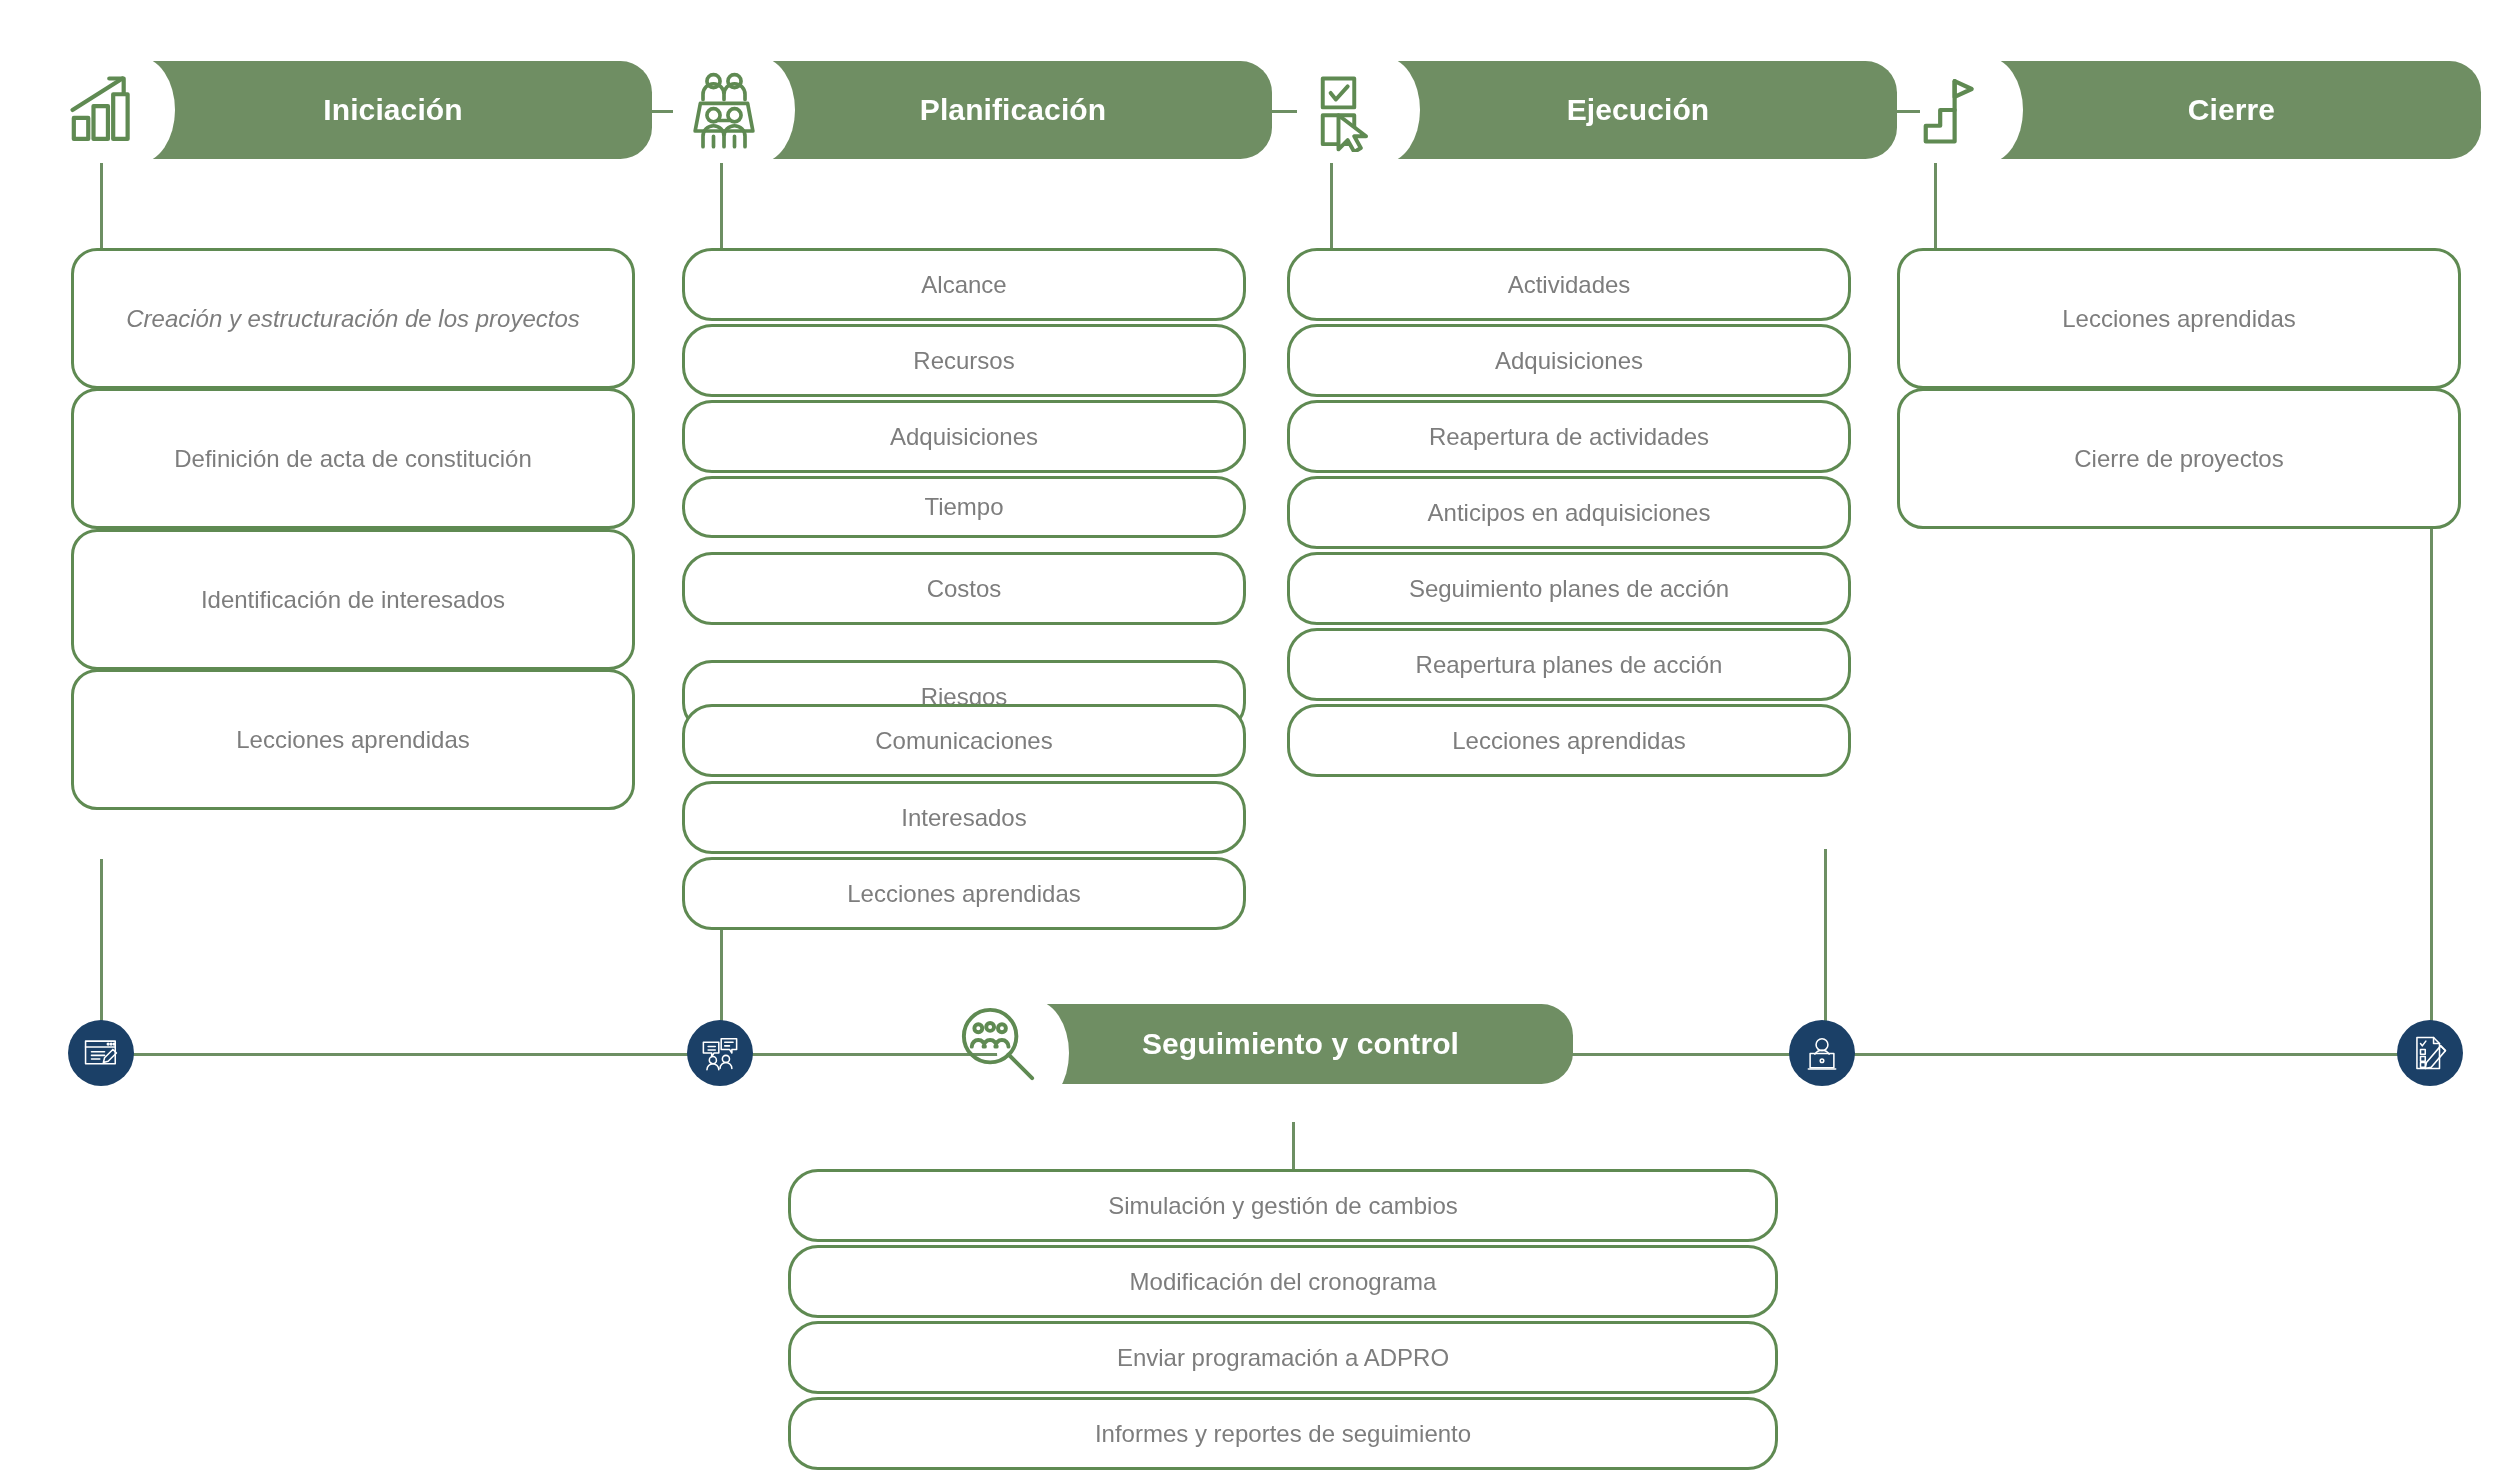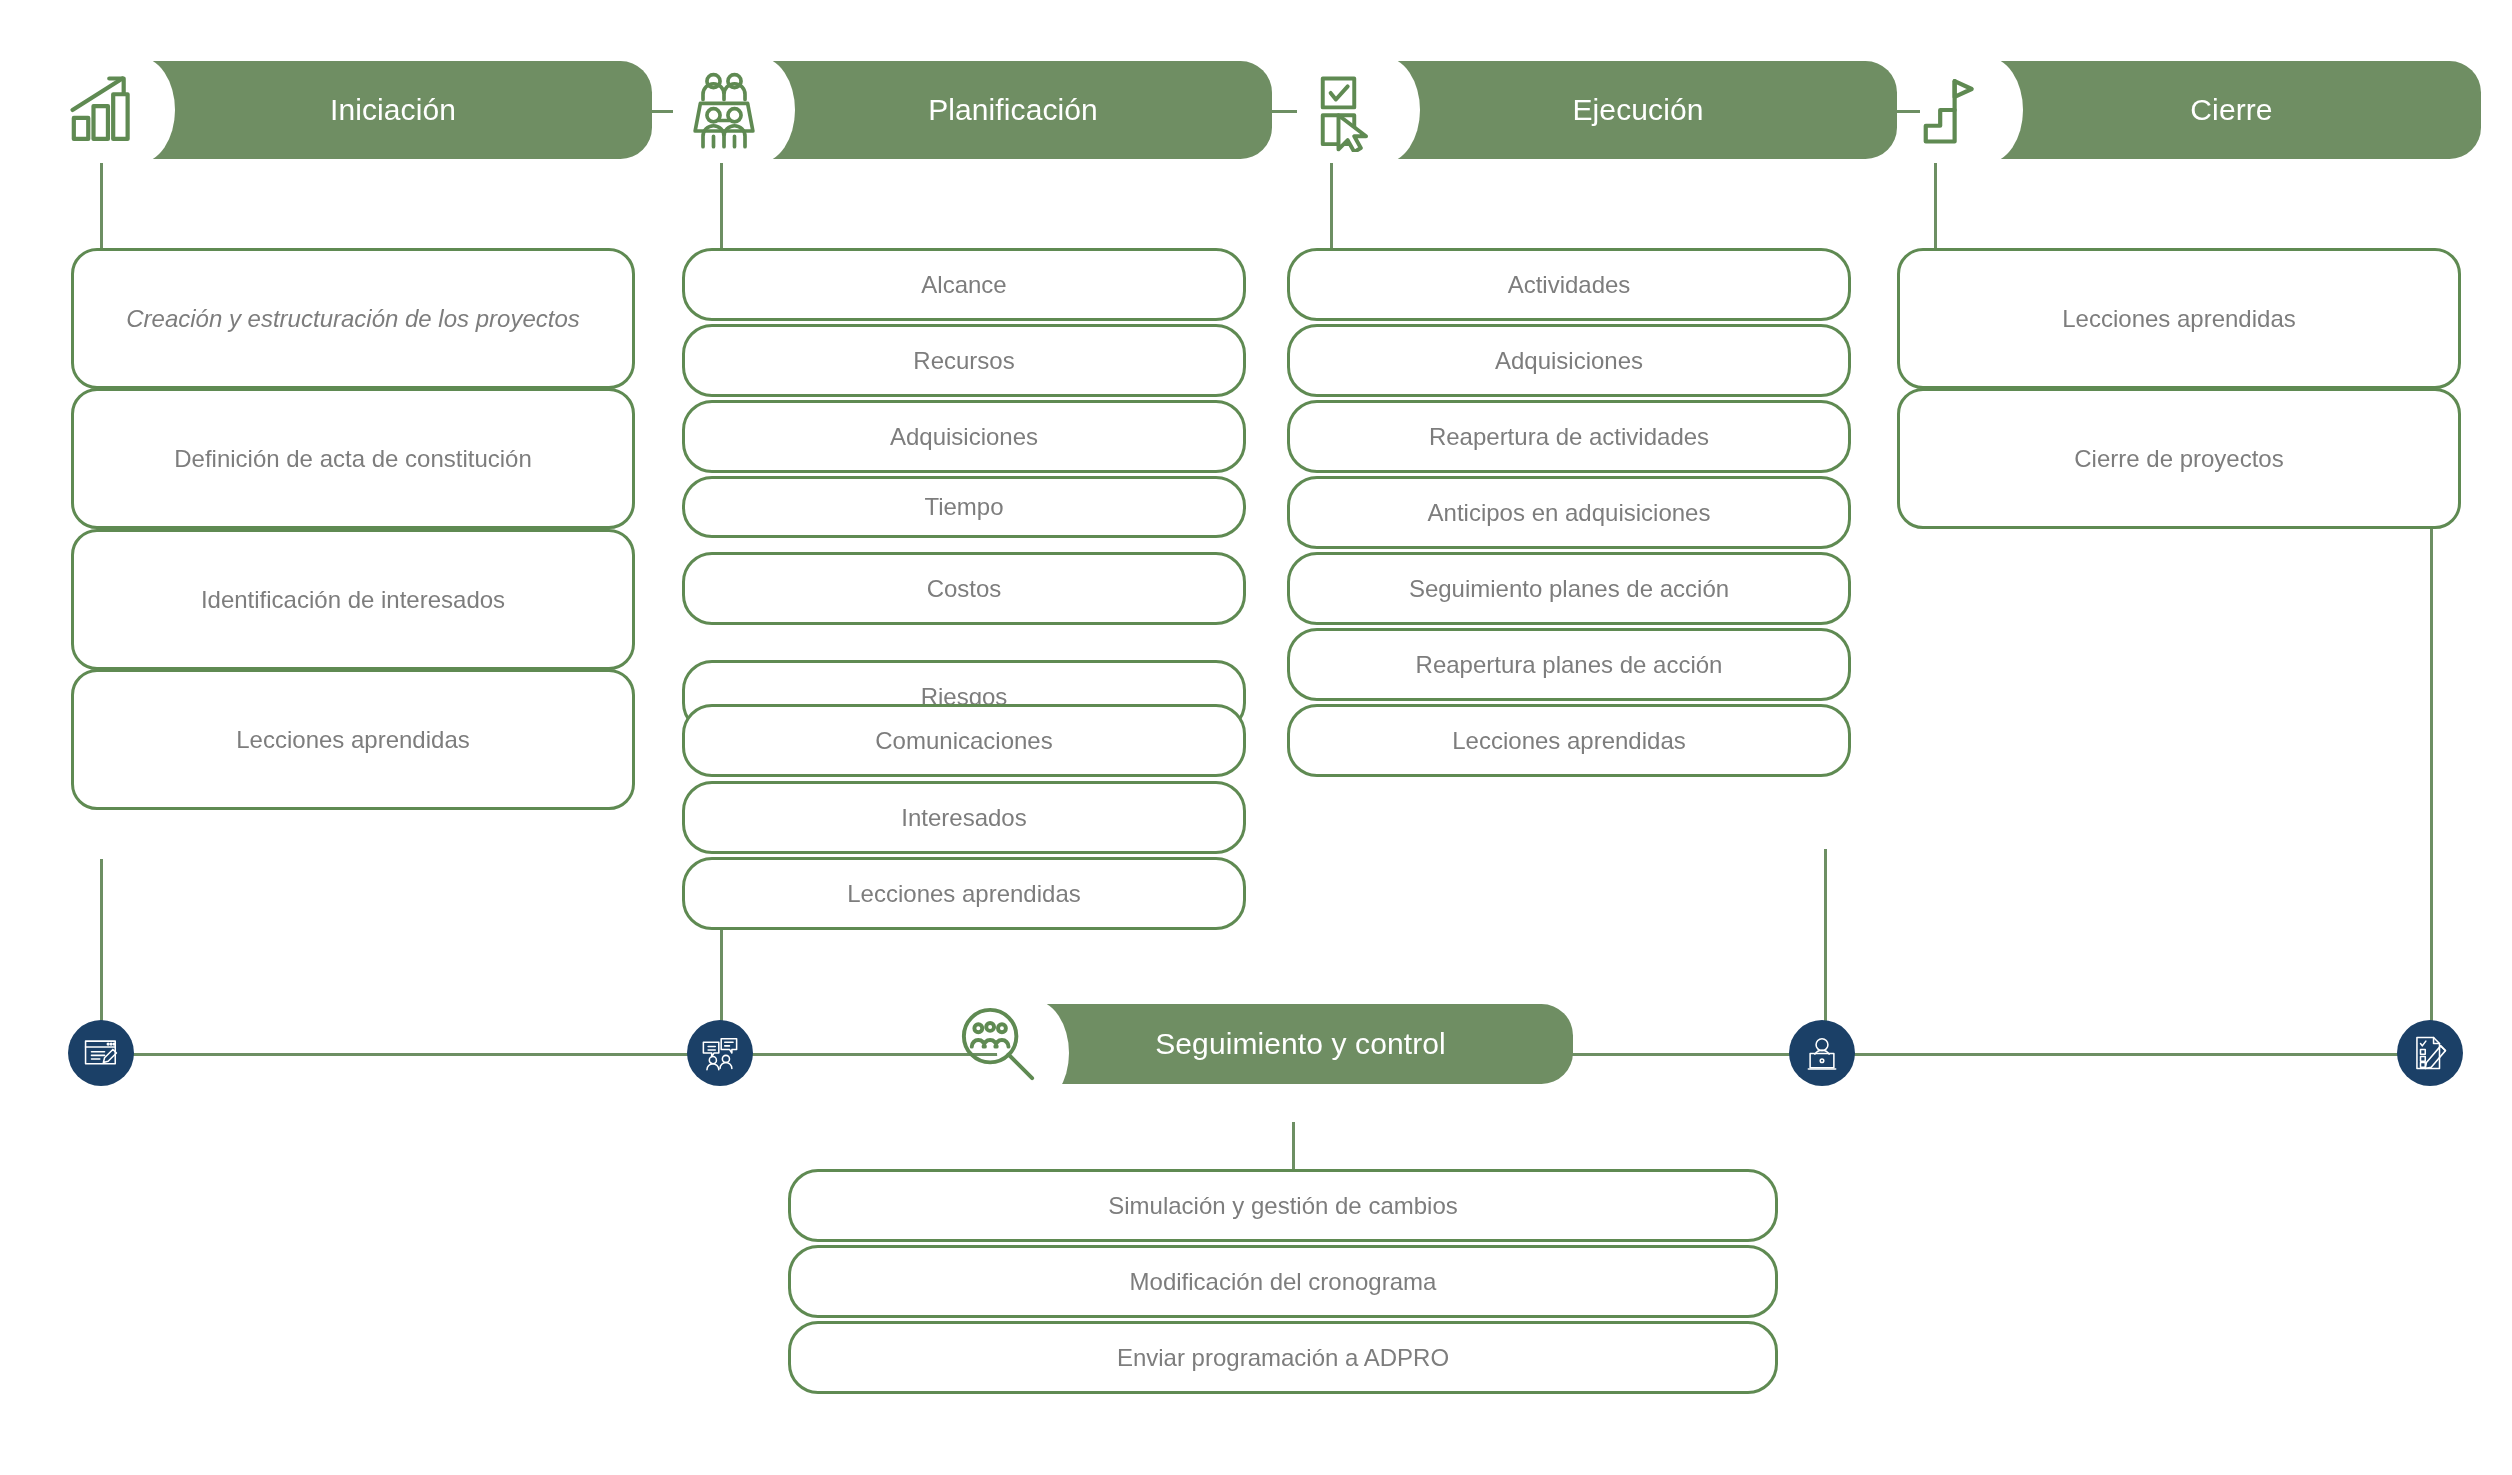--- a/index.html
+++ b/index.html
@@ -22,21 +22,21 @@
     -webkit-mask-image:none;
   }
   
   .phase .notch{
     position:absolute;left:41px;top:-3.9px;width:72px;height:106px;
     background:#ffffff;border-radius:50%;
   }
   .phase .ptitle{
     position:absolute;left:72px;right:0;top:0;bottom:0;
     display:flex;align-items:center;justify-content:center;
-    color:#ffffff;font-size:30px;font-weight:400;letter-spacing:0.1px;
+    color:#ffffff;font-size:30px;font-weight:700;letter-spacing:0.1px;
     z-index:3;
   }
   .phase .picon{position:absolute;left:0;top:50%;transform:translateY(-50%);
     width:84px;height:84px;z-index:4;display:flex;align-items:center;justify-content:center;}
 
   
   .item{
     position:absolute;box-sizing:border-box;
     border:3.3px solid #5f8a52;border-radius:30px;background:#ffffff;
     display:flex;align-items:center;justify-content:center;text-align:center;
@@ -222,15 +222,16 @@
           <circle cx="35" cy="20" r="3"></circle>
         <path d="M12 34a5 5 0 0 1 10 0M21 34a5 5 0 0 1 10 0M30 34a5 5 0 0 1 10 0"></path>
       </svg>
     </span>
     <div class="ptitle">Seguimiento y control</div>
   </div>
 
   <div class="item" style="left:788px;top:1169px;width:990px;height:73px;">Simulación y gestión de cambios</div>
   <div class="item" style="left:788px;top:1245px;width:990px;height:73px;">Modificación del cronograma</div>
   <div class="item" style="left:788px;top:1321px;width:990px;height:73px;">Enviar programación a ADPRO</div>
+  <div class="item" style="left:788px;top:1397px;width:990px;height:73px;">Informes y reportes de seguimiento</div>
 
 </div>
 
 
 </body></html>

